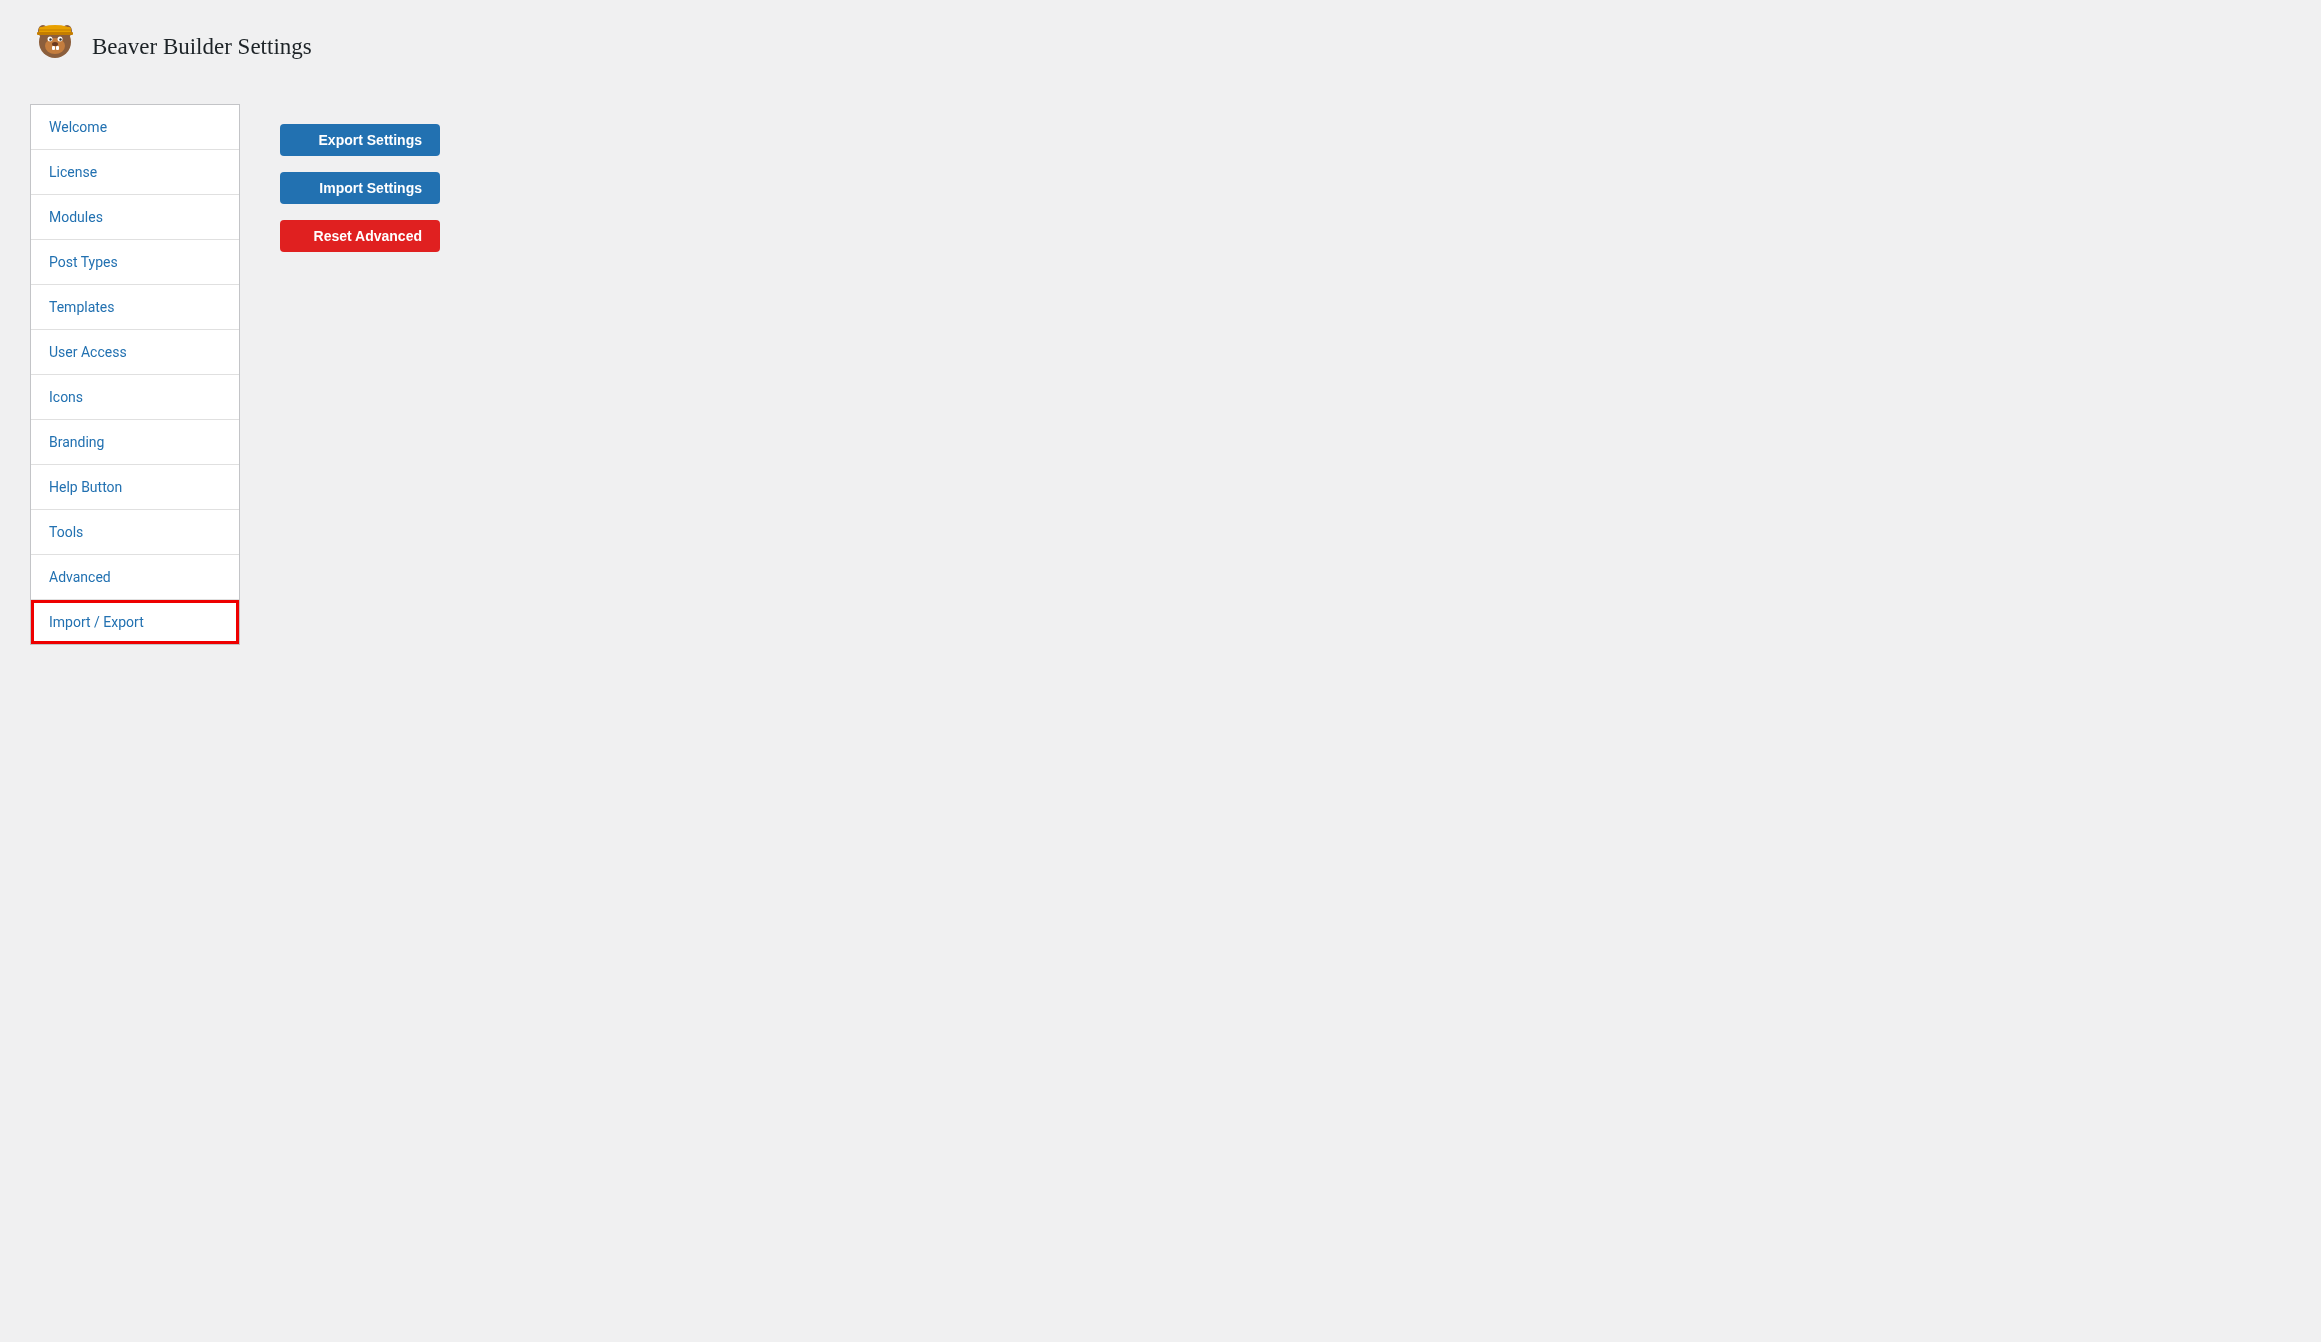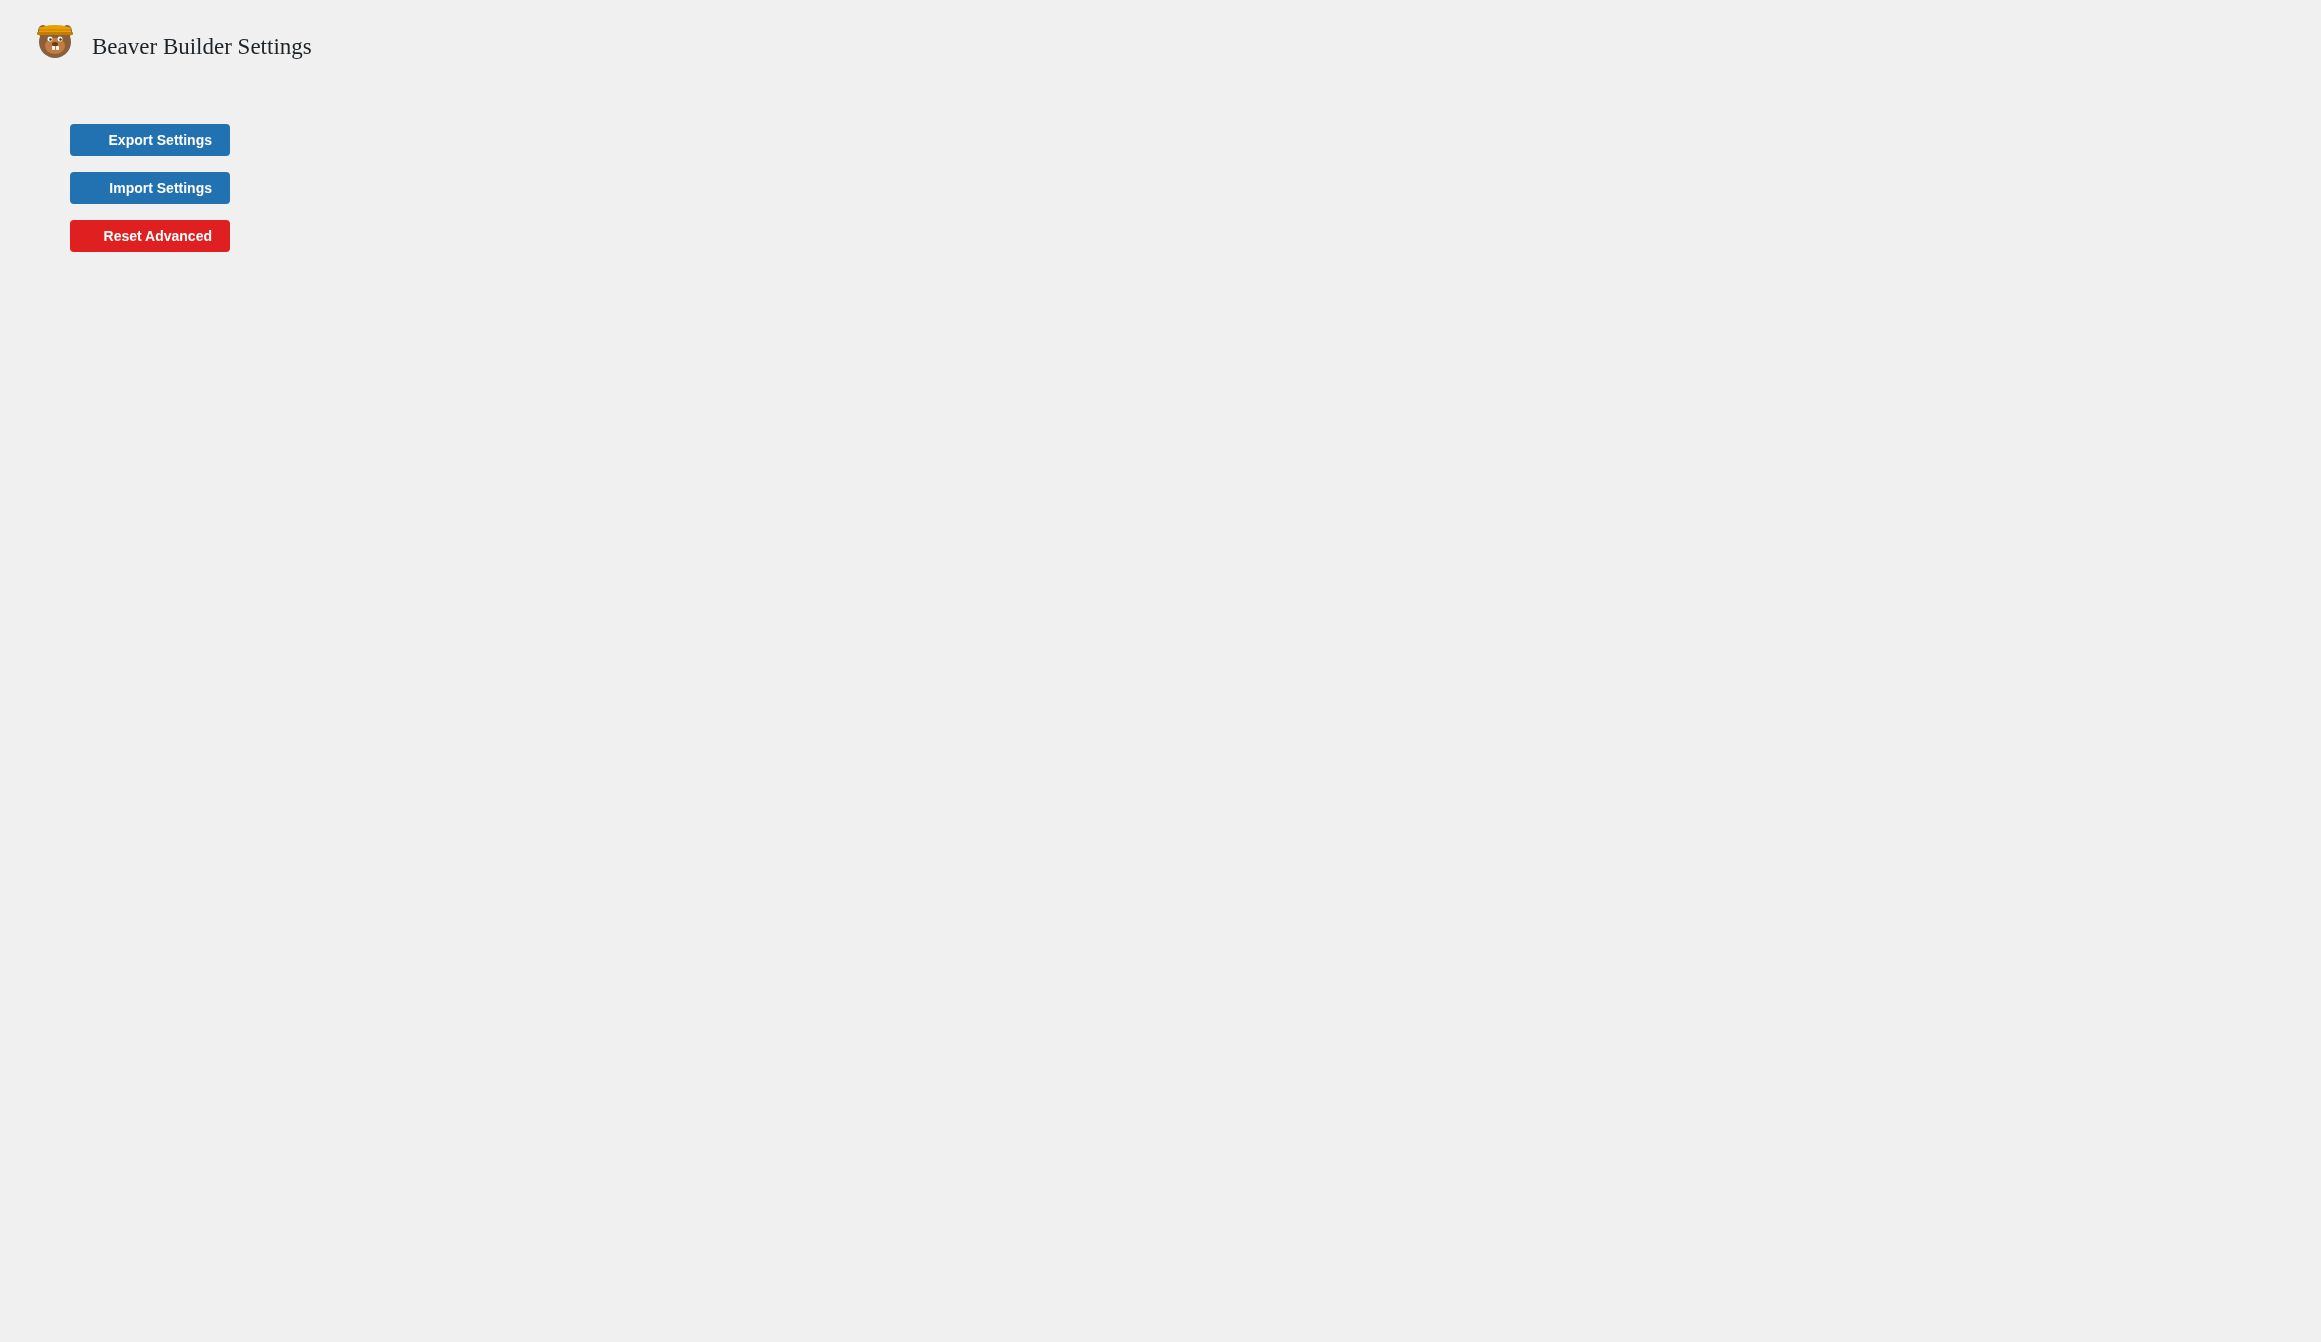--- a/index.html
+++ b/index.html
@@ -145,20 +145,35 @@
       <rect x="9" y="7" width="32" height="7" rx="2" fill="#e8a000"></rect>
       <rect x="7" y="12" width="36" height="3" rx="1" fill="#c47d00"></rect>
 
       <rect x="9" y="9" width="32" height="2" fill="#c47d00" opacity="0.5"></rect>
     </svg>
   </div>
   <h1 class="page-title">Beaver Builder Settings</h1>
 </div>
 
 <div class="content-area">
+  <nav class="sidebar-nav">
+
+  <a class="sidebar-nav-item" href="#">Welcome</a>
+      <a class="sidebar-nav-item" href="#">License</a>
+      <a class="sidebar-nav-item" href="#">Modules</a>
+      <a class="sidebar-nav-item" href="#">Post Types</a>
+      <a class="sidebar-nav-item" href="#">Templates</a>
+      <a class="sidebar-nav-item" href="#">User Access</a>
+      <a class="sidebar-nav-item" href="#">Icons</a>
+      <a class="sidebar-nav-item" href="#">Branding</a>
+      <a class="sidebar-nav-item" href="#">Help Button</a>
+      <a class="sidebar-nav-item" href="#">Tools</a>
+      <a class="sidebar-nav-item" href="#">Advanced</a>
+      <a class="sidebar-nav-item active" href="#">Import / Export</a>
+    </nav>
 
   <div class="main-content">
     <div class="buttons-group">
       <button class="action-btn btn-export">Export Settings</button>
       <button class="action-btn btn-import">Import Settings</button>
       <button class="action-btn btn-reset">Reset Advanced</button>
     </div>
   </div>
 </div>
 

